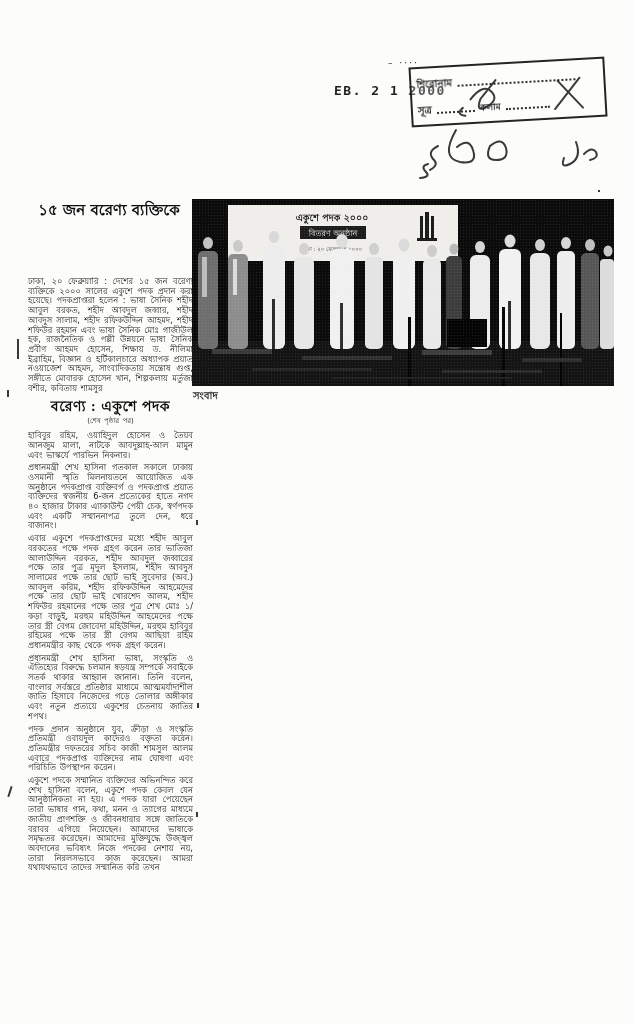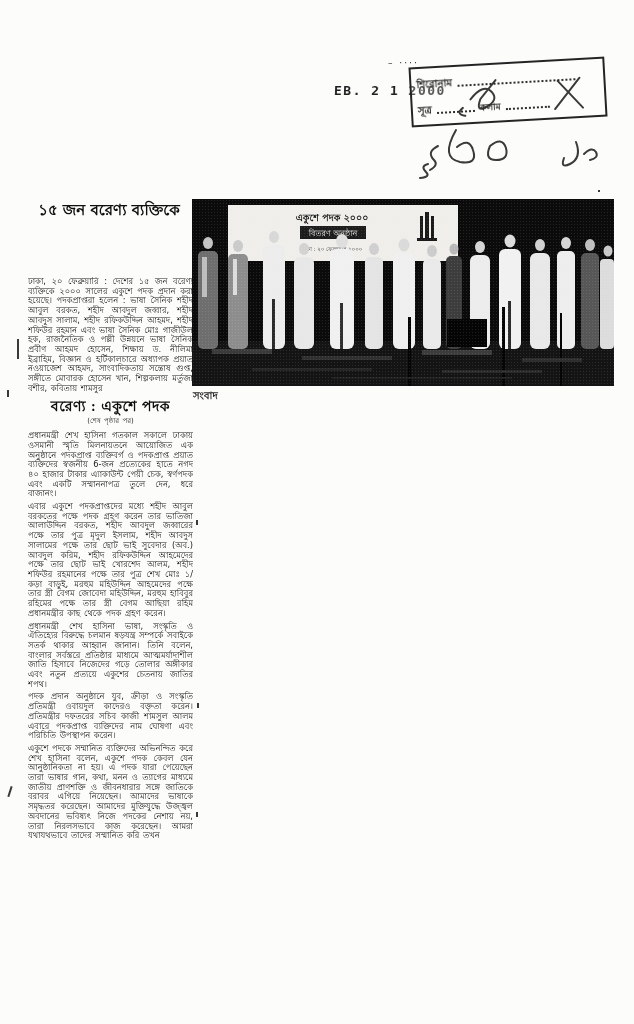--- a/index.html
+++ b/index.html
@@ -112,20 +112,21 @@
   </div>
 
   <div class="headline">
     <div>১৫ জন বরেণ্য ব্যক্তিকে</div>
   </div>
 
   <div class="text-col">
     <p>ঢাকা, ২০ ফেব্রুয়ারি : দেশের ১৫ জন বরেণ্য ব্যক্তিকে ২০০০ সালের একুশে পদক প্রদান করা হয়েছে। পদকপ্রাপ্তরা হলেন : ভাষা সৈনিক শহীদ আবুল বরকত, শহীদ আবদুল জব্বার, শহীদ আবদুস সালাম, শহীদ রফিকউদ্দিন আহমদ, শহীদ শফিউর রহমান এবং ভাষা সৈনিক মোঃ গাজীউল হক, রাজনৈতিক ও পল্লী উন্নয়নে ভাষা সৈনিক প্রবীণ আহমদ হোসেন, শিক্ষায় ড. নীলিমা ইব্রাহিম, বিজ্ঞান ও হর্টিকালচারে অধ্যাপক প্রয়াত নওয়াজেশ আহমদ, সাংবাদিকতায় সন্তোষ গুপ্ত, সঙ্গীতে মোবারক হোসেন খান, শিল্পকলায় মর্তুজা বশীর, কবিতায় শামসুর</p>
     <div class="subhead">বরেণ্য : একুশে পদক</div>
     <div class="contnote">(শেষ পৃষ্ঠার পর)</div>
+    <p>হাবিবুর রহিম, ওয়াহিদুল হোসেন ও তৈয়ব আনজুম মালা, নাটকে আবদুল্লাহ-আল মামুন এবং ভাস্কর্যে পারভিন নিকনার।</p>
     <p>প্রধানমন্ত্রী শেখ হাসিনা গতকাল সকালে ঢাকায় ওসমানী স্মৃতি মিলনায়তনে আয়োজিত এক অনুষ্ঠানে পদকপ্রাপ্ত ব্যক্তিবর্গ ও পদকপ্রাপ্ত প্রয়াত ব্যক্তিদের স্বজনীয় 6-জন প্রত্যেকের হাতে নগদ ৪০ হাজার টাকার এ্যাকাউন্ট পেয়ী চেক, স্বর্ণপদক এবং একটি সম্মাননাপত্র তুলে দেন, ধরে বাজানং।</p>
     <p>এবার একুশে পদকপ্রাপ্তদের মধ্যে শহীদ আবুল বরকতের পক্ষে পদক গ্রহণ করেন তার ভাতিজা আলাউদ্দিন বরকত, শহীদ আবদুল জব্বারের পক্ষে তার পুত্র মৃদুল ইসলাম, শহীদ আবদুস সালামের পক্ষে তার ছোট ভাই সুবেদার (অব.) আবদুল করিম, শহীদ রফিকউদ্দিন আহমেদের পক্ষে তার ছোট ভাই খোরশেদ আলম, শহীদ শফিউর রহমানের পক্ষে তার পুত্র শেখ মোঃ ১/কড়া বাড়ুই, মরহুম মহিউদ্দিন আহমেদের পক্ষে তার স্ত্রী বেগম জোবেদা মহিউদ্দিন, মরহুম হাবিবুর রহিমের পক্ষে তার স্ত্রী বেগম আছিয়া রহিম প্রধানমন্ত্রীর কাছ থেকে পদক গ্রহণ করেন।</p>
     <p>প্রধানমন্ত্রী শেখ হাসিনা ভাষা, সংস্কৃতি ও ঐতিহ্যের বিরুদ্ধে চলমান ষড়যন্ত্র সম্পর্কে সবাইকে সতর্ক থাকার আহ্বান জানান। তিনি বলেন, বাংলার সর্বস্তরে প্রতিষ্ঠার মাধ্যমে আত্মমর্যাদাশীল জাতি হিসাবে নিজেদের গড়ে তোলার অঙ্গীকার এবং নতুন প্রত্যয়ে একুশের চেতনায় জাতির শপথ।</p>
     <p>পদক প্রদান অনুষ্ঠানে যুব, ক্রীড়া ও সংস্কৃতি প্রতিমন্ত্রী ওবায়দুল কাদেরও বক্তৃতা করেন। প্রতিমন্ত্রীর দফতরের সচিব কাজী শামসুল আলম এবারে পদকপ্রাপ্ত ব্যক্তিদের নাম ঘোষণা এবং পরিচিতি উপস্থাপন করেন।</p>
     <p>একুশে পদকে সম্মানিত ব্যক্তিদের অভিনন্দিত করে শেখ হাসিনা বলেন, একুশে পদক কেবল যেন আনুষ্ঠানিকতা না হয়। এ পদক যারা পেয়েছেন তারা ভাষার গান, কথা, মনন ও ত্যাগের মাধ্যমে জাতীয় প্রাণশক্তি ও জীবনধারার সঙ্গে জাতিকে বরাবর এগিয়ে নিয়েছেন। আমাদের ভাষাকে সমৃদ্ধতর করেছেন। আমাদের মুক্তিযুদ্ধে উজ্জ্বল অবদানের ভবিষ্যৎ নিজে পদকের নেশায় নয়, তারা নিরলসভাবে কাজ করেছেন। আমরা যথাযথভাবে তাদের সম্মানিত করি তখন</p>
   </div>
 
   <div class="photo">
     <svg width="422" height="187" viewBox="0 0 422 187">
       <defs>

